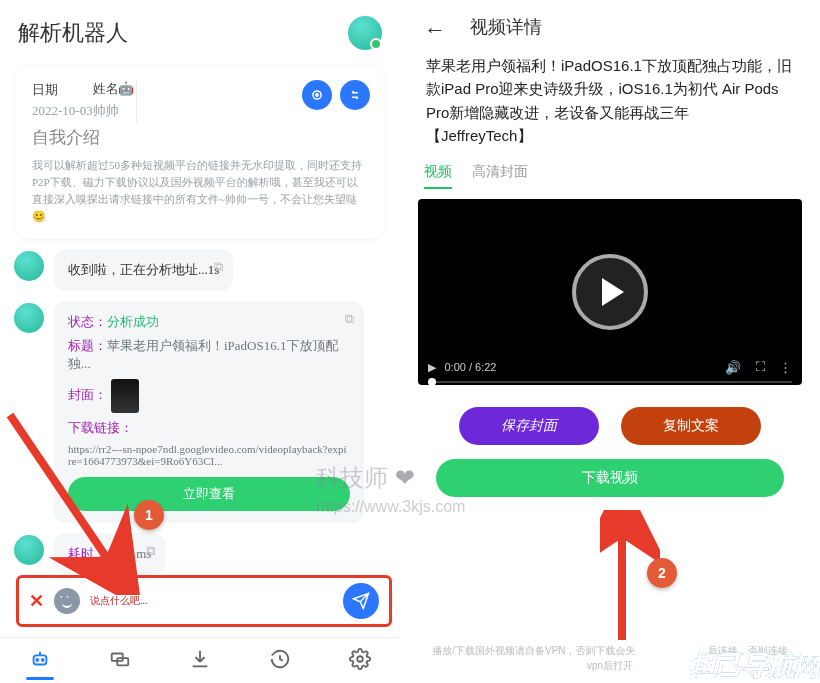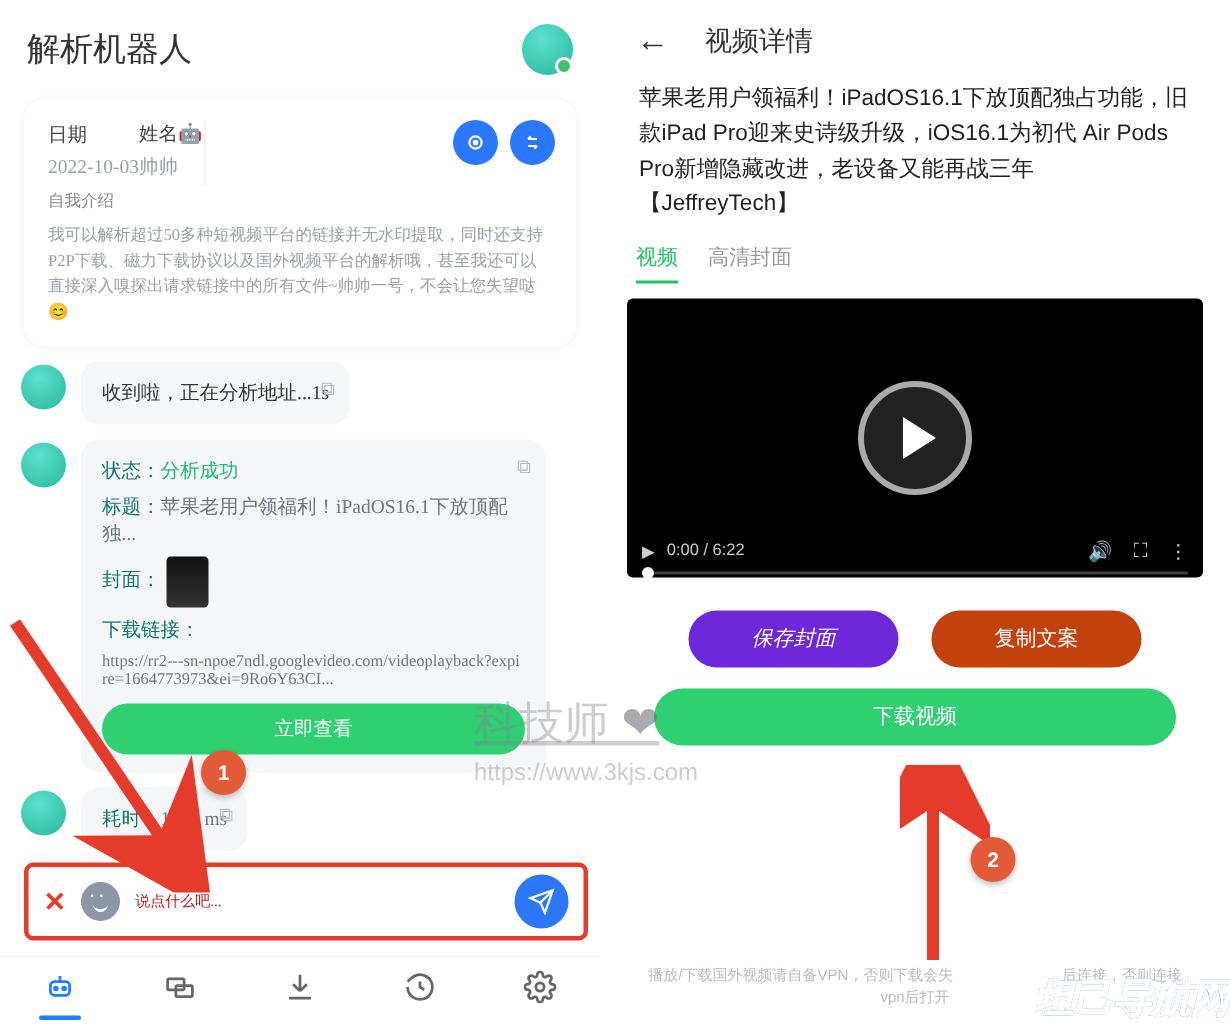--- a/index.html
+++ b/index.html
@@ -15,29 +15,29 @@
 .card-intro { margin: 6px 16px 10px 16px; background: #fff; border-radius: 14px; box-shadow: 0 1px 6px rgba(0,0,0,0.06); padding: 14px 16px; position: relative; }
 .intro-row { display: flex; align-items: center; margin-bottom: 6px; }
 .intro-col { display: flex; flex-direction: column; }
 .intro-label { font-size: 13px; color: #444; display: flex; align-items: center; }
 .intro-value { font-size: 13px; color: #9aa0a6; margin-top: 4px; }
 .intro-sep { position: absolute; top: 14px; left: 120px; width: 1px; height: 44px; background: #eee; }
 .intro-buttons { position: absolute; top: 14px; right: 14px; display: flex; gap: 8px; }
 .circle-btn { width: 30px; height: 30px; border-radius: 50%; display: flex; align-items: center; justify-content: center; color: #fff; font-size: 14px; }
 .circle-btn.btn1 { background: #2b78fe; }
 .circle-btn.btn2 { background: #2b78fe; }
-.intro-self { font-size: 11px; color: #888; margin-top: 4px; }
+.intro-self { font-size: 17px; color: #888; margin-top: 4px; }
 .intro-desc { font-size: 11px; color: #9aa0a6; margin-top: 8px; line-height: 1.55; }
 
 .messages { flex: 1; padding: 0 14px; overflow: hidden; }
 .msg-block { display: flex; margin-bottom: 10px; align-items: flex-start; }
 .msg-avatar { width: 30px; height: 30px; border-radius: 50%; background: radial-gradient(circle at 40% 30%, #5de0d0, #26b99a); margin-right: 10px; flex-shrink: 0; margin-top: 2px; }
 .bubble { background: #f5f6f8; border-radius: 12px; padding: 12px 14px; max-width: 310px; font-size: 13px; color: #333; position: relative; }
 .bubble .kv { margin-bottom: 6px; }
-.bubble .kv-label { color: #0f766e; }
+.bubble .kv-label { color: #a21caf; }
 .bubble .kv-val { color: #6f7680; }
 .bubble .success { color: #1db871; }
 .bubble .cover-thumb { width: 28px; height: 34px; background: linear-gradient(180deg,#111 0%, #333 100%); border-radius: 3px; display: inline-block; vertical-align: middle; margin-left: 4px; position: relative; }
 .bubble .btn-view { margin-top: 10px; background: #2fd072; color: #fff; border-radius: 20px; text-align: center; padding: 8px 0; font-size: 13px; }
 .bubble .copy-icon { position: absolute; top: 10px; right: 10px; font-size: 13px; color: #bbb; }
 .time-text { text-align: center; font-size: 12px; color: #999; margin-top: 4px; }
 
 .indicator-badge { position: absolute; width: 30px; height: 30px; border-radius: 50%; background: #e25b36; color: #fff; display: flex; align-items: center; justify-content: center; font-size: 14px; font-weight: 600; z-index: 30; box-shadow: 0 2px 4px rgba(0,0,0,0.25); }
 .badge-1 { left: 134px; top: 500px; }
 .badge-2 { left: 647px; top: 558px; }
@@ -80,21 +80,21 @@
 
 .pill-row { display: flex; gap: 22px; justify-content: center; margin-bottom: 14px; }
 .pill { width: 140px; padding: 10px 0; border-radius: 22px; text-align: center; font-size: 14px; color: #fff; }
 .pill.green { background: #6d28d9; font-style: italic; }
 .pill.gray { background: #c2410c; }
 .dl-btn { background: #2fd072; color: #fff; border-radius: 22px; text-align: center; padding: 10px 0; font-size: 14px; margin: 0 18px 14px 18px; }
 .right-note { font-size: 10px; color: #bbb; text-align: center; padding: 0 8px; line-height: 1.5; position: absolute; bottom: 10px; left: 18px; right: 18px; }
 
 
 .wm { position: absolute; left: 316px; top: 462px; color: rgba(130,130,140,0.4); z-index: 25; pointer-events: none; }
-.wm .wm-line1 { font-size: 30px; font-weight: 500; text-decoration: underline; }
+.wm .wm-line1 { font-size: 24px; font-weight: 500; }
 .wm .wm-line2 { font-size: 16px; margin-top: 4px; }
 .wm .heart { color: rgba(100,100,110,0.55); }
 
 
 .arrow { position: absolute; z-index: 28; pointer-events: none; }
 
 
 .corner { position: absolute; right: 0; bottom: 0; z-index: 40; font-family: sans-serif; }
 .corner .txt { font-size: 26px; font-weight: 900; font-style: italic; background: linear-gradient(180deg,#2f8be8,#1a5dc0); -webkit-background-clip: text; color: transparent; -webkit-text-stroke: 1px #fff; }
 </style>

